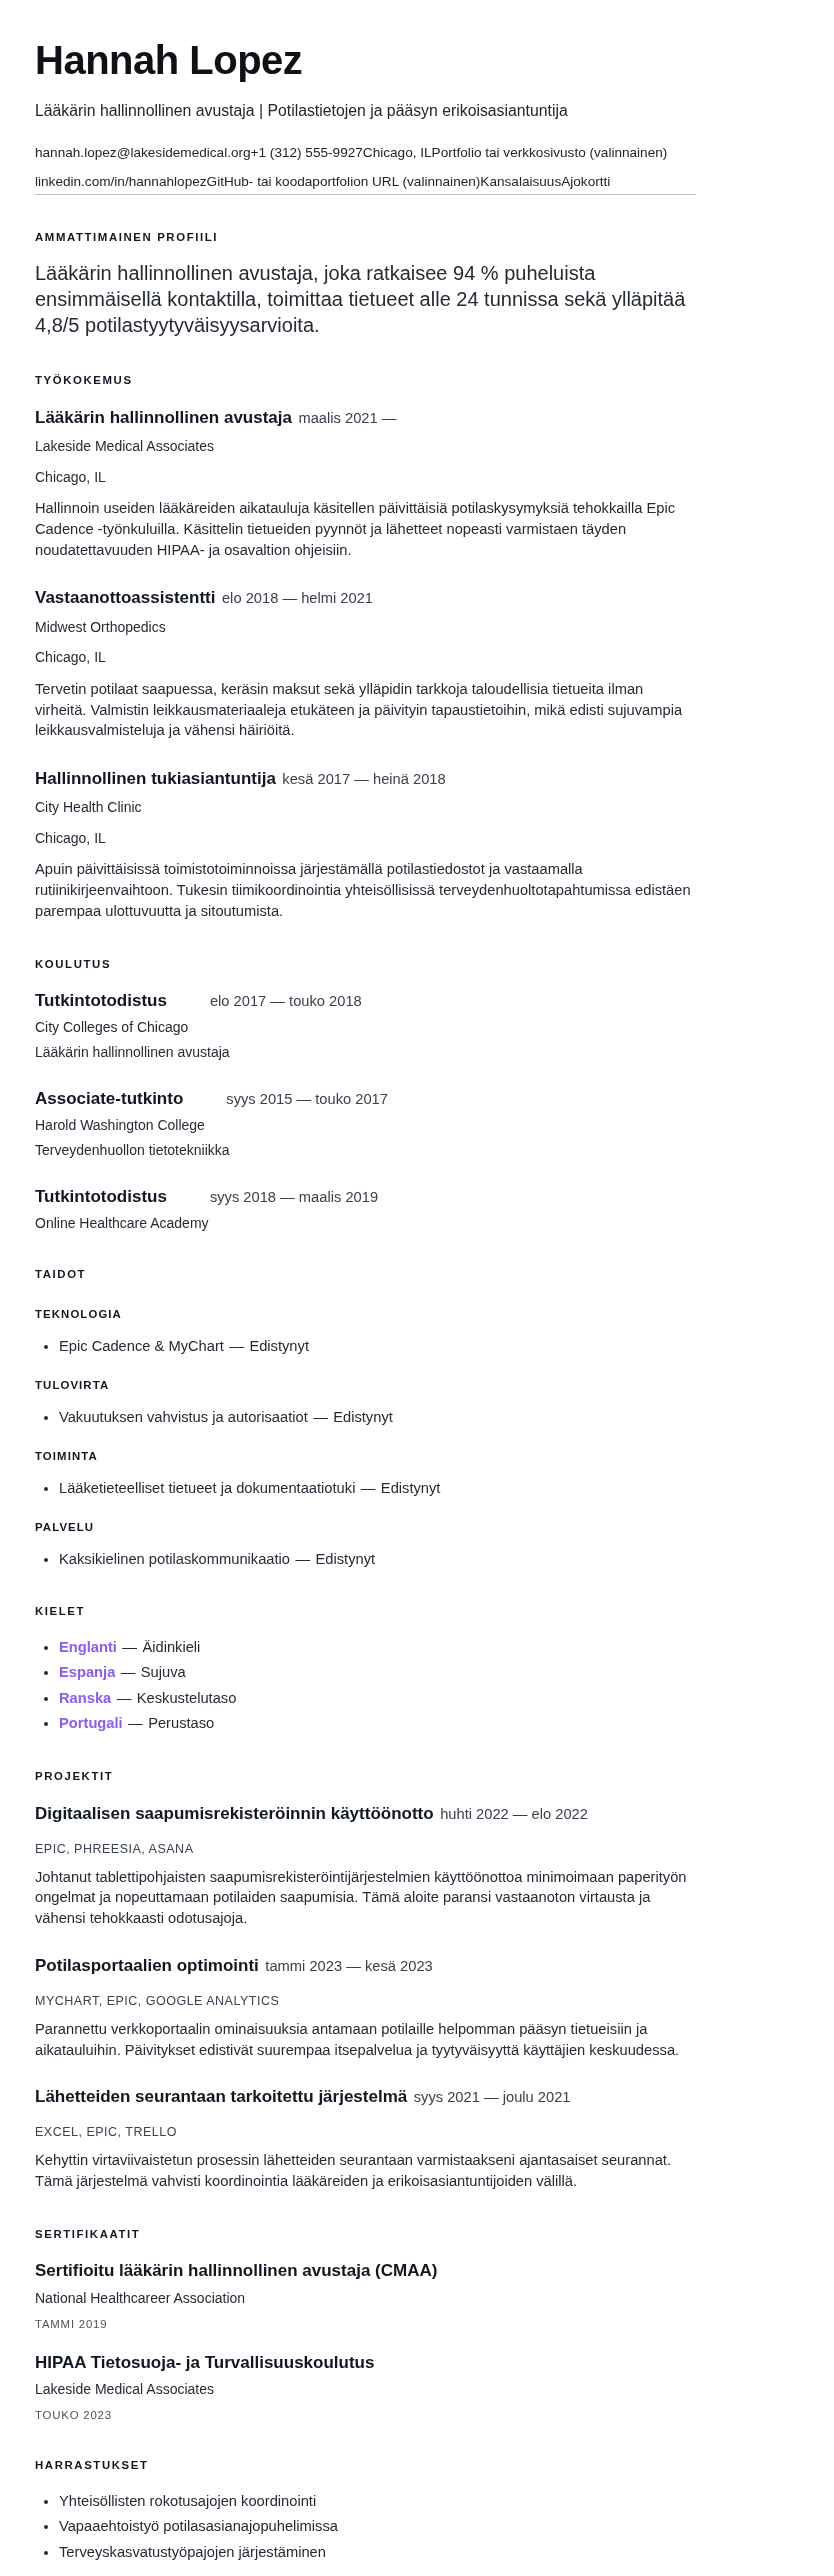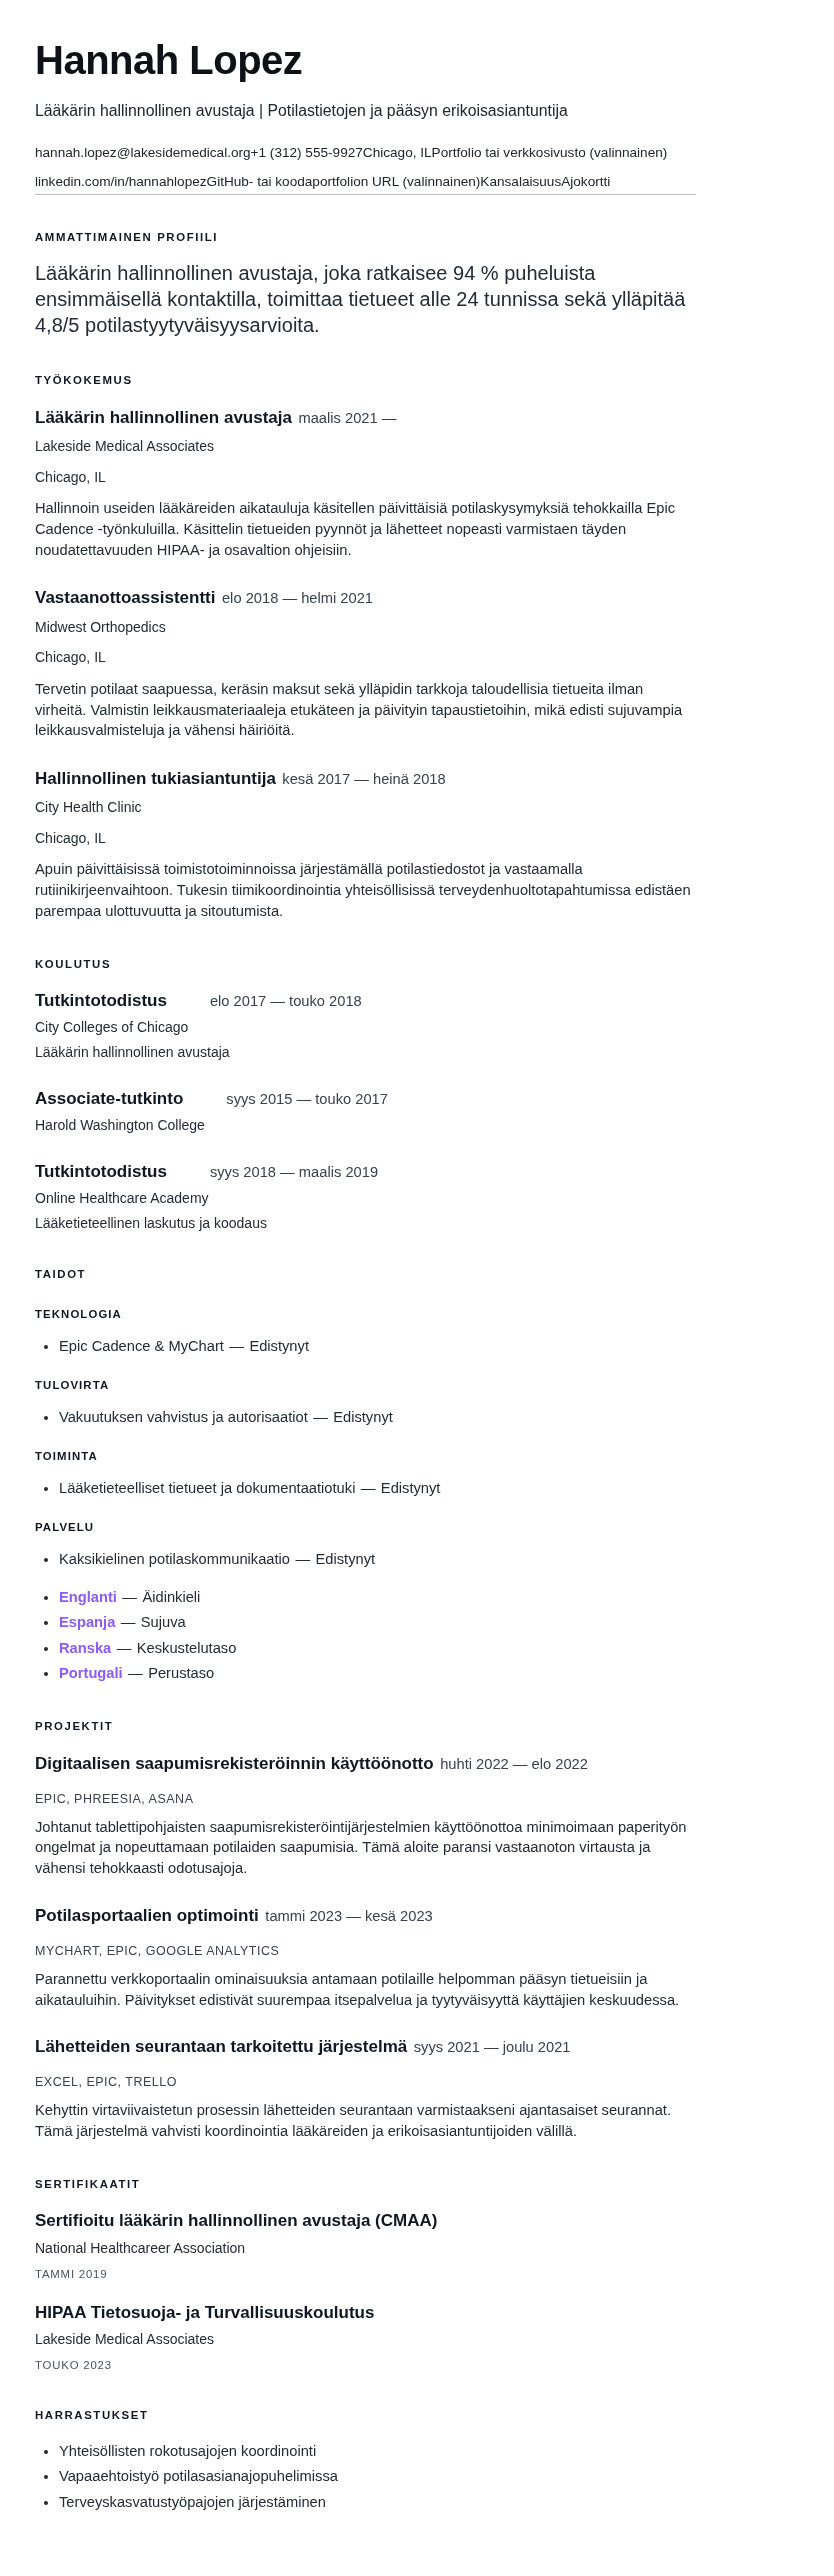--- a/index.html
+++ b/index.html
@@ -197,28 +197,28 @@
         </div>
         <div class="entry-school">City Colleges of Chicago</div>
         <div class="entry-field">Lääkärin hallinnollinen avustaja</div>
       </div>
 
       <div class="entry edu-entry">
         <div class="entry-title-row">
           <span class="entry-title">Associate-tutkinto</span><span class="entry-date">syys 2015 — touko 2017</span>
         </div>
         <div class="entry-school">Harold Washington College</div>
+        <div class="entry-field">Terveydenhuollon tietotekniikka</div>
       </div>
 
       <div class="entry edu-entry">
         <div class="entry-title-row">
           <span class="entry-title">Tutkintotodistus</span><span class="entry-date">syys 2018 — maalis 2019</span>
         </div>
         <div class="entry-school">Online Healthcare Academy</div>
-        <div class="entry-field">Lääketieteellinen laskutus ja koodaus</div>
       </div>
     </section>
 
     <section>
       <h2 class="section-heading">TAIDOT</h2>
 
       <h3 class="subsection-heading first">TEKNOLOGIA</h3>
       <ul class="bullet-list">
         <li><span class="skill-name">Epic Cadence &amp; MyChart</span><span class="dash">—</span><span class="skill-level">Edistynyt</span></li>
       </ul>
@@ -233,20 +233,21 @@
         <li><span class="skill-name">Lääketieteelliset tietueet ja dokumentaatiotuki</span><span class="dash">—</span><span class="skill-level">Edistynyt</span></li>
       </ul>
 
       <h3 class="subsection-heading">PALVELU</h3>
       <ul class="bullet-list">
         <li><span class="skill-name">Kaksikielinen potilaskommunikaatio</span><span class="dash">—</span><span class="skill-level">Edistynyt</span></li>
       </ul>
     </section>
 
     <section>
+      <h2 class="section-heading">KIELET</h2>
       <ul class="bullet-list lang-list">
         <li><span class="lang-name">Englanti</span><span class="dash">—</span><span class="lang-level">Äidinkieli</span></li>
         <li><span class="lang-name">Espanja</span><span class="dash">—</span><span class="lang-level">Sujuva</span></li>
         <li><span class="lang-name">Ranska</span><span class="dash">—</span><span class="lang-level">Keskustelutaso</span></li>
         <li><span class="lang-name">Portugali</span><span class="dash">—</span><span class="lang-level">Perustaso</span></li>
       </ul>
     </section>
 
     <section>
       <h2 class="section-heading">PROJEKTIT</h2>

